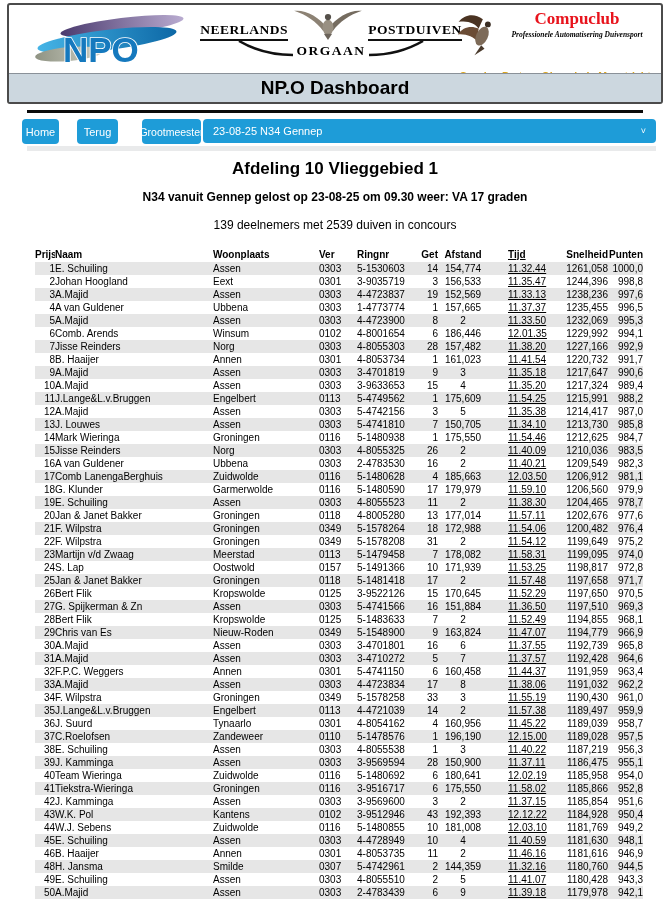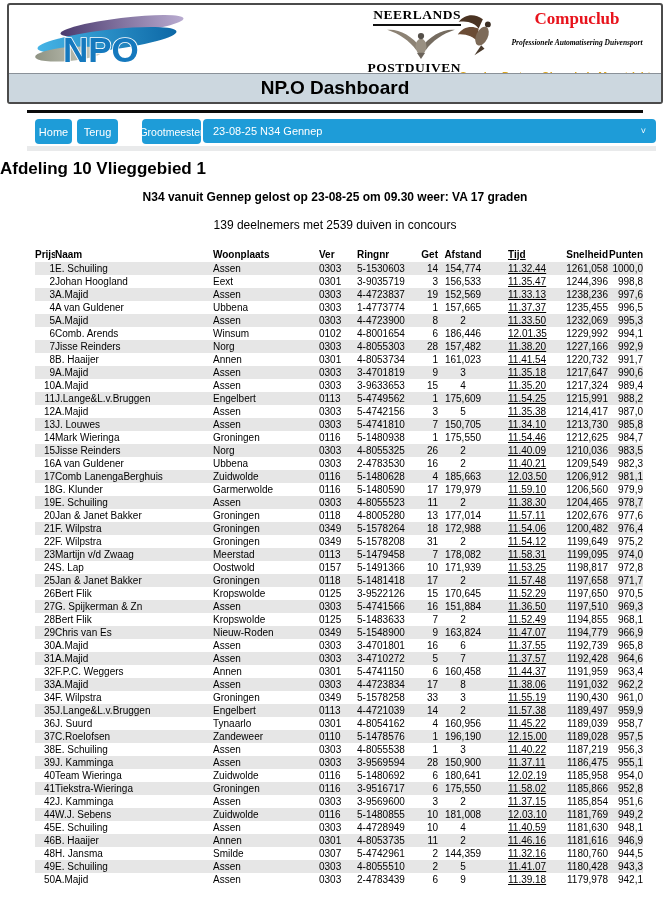--- a/index.html
+++ b/index.html
@@ -7,62 +7,62 @@
               font-family:"Liberation Sans", sans-serif; color:#000; }
 
   
   .header-box { position:absolute; top:3px; left:7px; width:656px; height:101px;
                 border:2px solid #4b4b4b; border-radius:3px; background:#fff; }
   .logo-row { position:relative; height:68px; width:100%; }
 
   .npo-logo { position:absolute; left:18px; top:6px; }
 
   .center-logo { position:absolute; left:192px; top:2px; width:260px; text-align:center; }
-  .npd-row { display:flex; align-items:flex-end; justify-content:center;flex-direction:column; }
+  .npd-row { display:flex; align-items:flex-end; justify-content:center; }
   .npd-word { font-family:"Liberation Serif", serif; font-weight:bold; font-size:13.5px;
               border-bottom:2.5px solid #111; padding-bottom:1px; letter-spacing:.5px; }
   .center-pigeon { margin:0 2px -4px 2px; }
   .orgaan-row { position:relative; height:18px; }
   .orgaan { font-family:"Liberation Serif", serif; font-weight:bold; font-size:13.5px;
             letter-spacing:1.5px; position:relative; top:0; }
   .curve-svg { position:absolute; left:0; top:-1px; }
 
   .compuclub { position:absolute; right:6px; top:4px; width:200px; }
   .cc-top { display:flex; align-items:flex-start; }
   .cc-pigeon { flex:0 0 auto; margin-top:2px; }
   .cc-txt { flex:1; text-align:center; }
   .cc-title { font-family:"Liberation Serif", serif; font-weight:bold; font-size:17px; color:#e8131c; }
   .cc-sub { font-family:"Liberation Serif", serif; font-style:italic; font-weight:bold; font-size:7.5px;
-            white-space:nowrap; margin-top:9px; }
+            white-space:nowrap; margin-top:1px; }
   .cc-partner { font-size:10.5px; font-weight:bold; color:#dca61d; text-align:center; margin-top:9px;
                 white-space:nowrap; }
 
   .dash-band { position:absolute; left:0; right:0; bottom:0; height:29px; background:#ccd7df;
                border-top:1px solid #8a9199; display:flex; align-items:center; justify-content:center; }
   .dash-title { font-size:19px; font-weight:bold; }
 
   
   .black-line { position:absolute; top:110px; left:27px; width:616px; height:3px; background:#0b0b0b; }
 
   .nav { position:absolute; top:119px; left:0; width:670px; height:25px; }
   .btn { position:absolute; top:0; height:25px; background:#1e9cd8; color:#fff; border:none;
          border-radius:4px; font-family:"Liberation Sans", sans-serif; font-size:11px;
          display:flex; align-items:center; justify-content:center; cursor:pointer; }
-  .btn-home { left:35px; width:37px; }
+  .btn-home { left:22px; width:37px; }
   .btn-terug { left:77px; width:41px; }
   .btn-groot { left:142px; width:59px; font-size:10.5px; }
   .race-select { position:absolute; top:0; left:203px; width:453px; height:24px; background:#1e9cd8;
                  color:#fff; border-radius:4px; font-size:11px; display:flex; align-items:center;
                  padding:0 10px; cursor:pointer; }
   .race-select .chev { margin-left:auto; font-size:9px; }
 
   .gray-strip { position:absolute; top:146px; left:27px; width:629px; height:5px; background:#e9eaeb; }
 
   .content { position:absolute; top:151px; left:0; width:670px; }
-  .page-title { text-align:left; font-size:17px; font-weight:bold; margin-top:8px; }
+  .page-title { text-align:center; font-size:17px; font-weight:bold; margin-top:8px; }
   .sub1 { text-align:center; font-size:12px; font-weight:bold; margin-top:11px; }
   .sub2 { text-align:center; font-size:12px; font-weight:normal; margin-top:14px; }
 
   
   table.results { border-collapse:collapse; table-layout:fixed; margin:16px 0 0 35px; width:608px;
                   font-size:10px; }
   table.results th, table.results td { padding:0; line-height:13px; height:13px; white-space:nowrap;
                   overflow:hidden; font-weight:normal; }
   table.results th { font-weight:bold; height:14px; line-height:14px; }
   tbody tr:nth-child(odd) { background:#e6e6e6; }
@@ -694,20 +694,32 @@
           <td class="a-l">Assen</td>
           <td class="a-l">0303</td>
           <td class="a-l">3-9569600</td>
           <td class="a-r">3</td>
           <td class="a-c">2</td>
           <td class="a-l col-tijd">11.37.15</td>
           <td class="a-r">1185,854</td>
           <td class="a-r">951,6</td>
         </tr>
         <tr>
+          <td class="a-r">43</td>
+          <td class="a-l">W.K. Pol</td>
+          <td class="a-l">Kantens</td>
+          <td class="a-l">0102</td>
+          <td class="a-l">3-9512946</td>
+          <td class="a-r">43</td>
+          <td class="a-c">192,393</td>
+          <td class="a-l col-tijd">12.12.22</td>
+          <td class="a-r">1184,928</td>
+          <td class="a-r">950,4</td>
+        </tr>
+        <tr>
           <td class="a-r">44</td>
           <td class="a-l">W.J. Sebens</td>
           <td class="a-l">Zuidwolde</td>
           <td class="a-l">0116</td>
           <td class="a-l">5-1480855</td>
           <td class="a-r">10</td>
           <td class="a-c">181,008</td>
           <td class="a-l col-tijd">12.03.10</td>
           <td class="a-r">1181,769</td>
           <td class="a-r">949,2</td>

